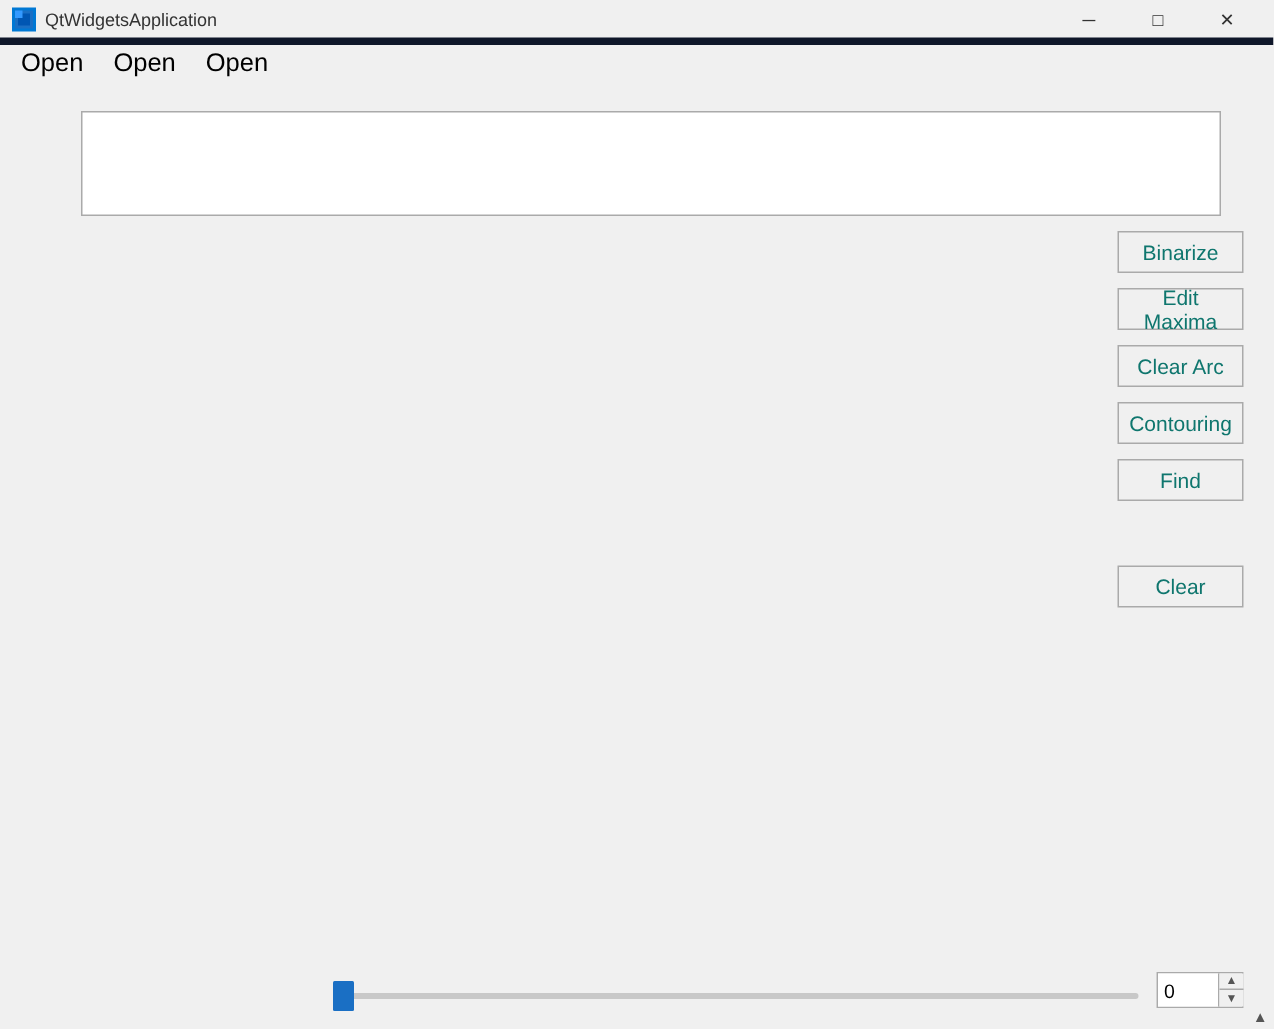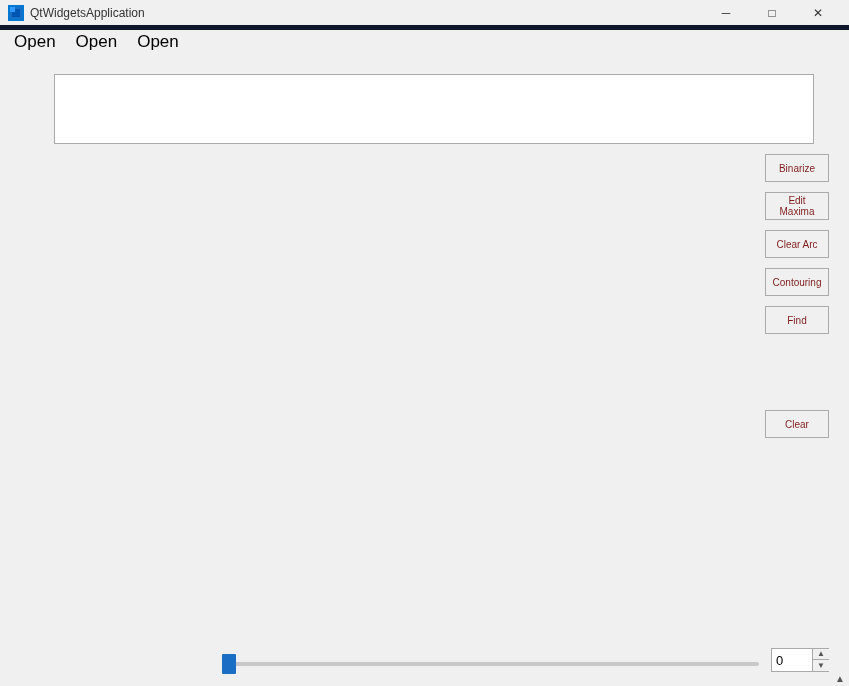--- a/index.html
+++ b/index.html
@@ -113,35 +113,35 @@
     .buttons-panel {
       position: absolute;
       right: 20px;
       top: 100px;
       display: flex;
       flex-direction: column;
       gap: 10px;
     }
 
     .action-btn {
-      width: 64px;
+      width: 84px;
       height: 28px;
       background: #f0f0f0;
       border: 1px solid #aaa;
       cursor: pointer;
-      font-size: 10px;
-      color: #7f1d1d;
+      font-size: 14px;
+      color: #0f766e;
       display: flex;
       align-items: center;
       justify-content: center;
       padding: 0 6px;
     }
 
     .clear-btn {
-      margin-top: 66px;
+      margin-top: 33px;
     }
 
     .spinbox-container {
       display: flex;
       align-items: center;
       border: 1px solid #aaa;
       background: white;
     }
 
     .spinbox-value {

